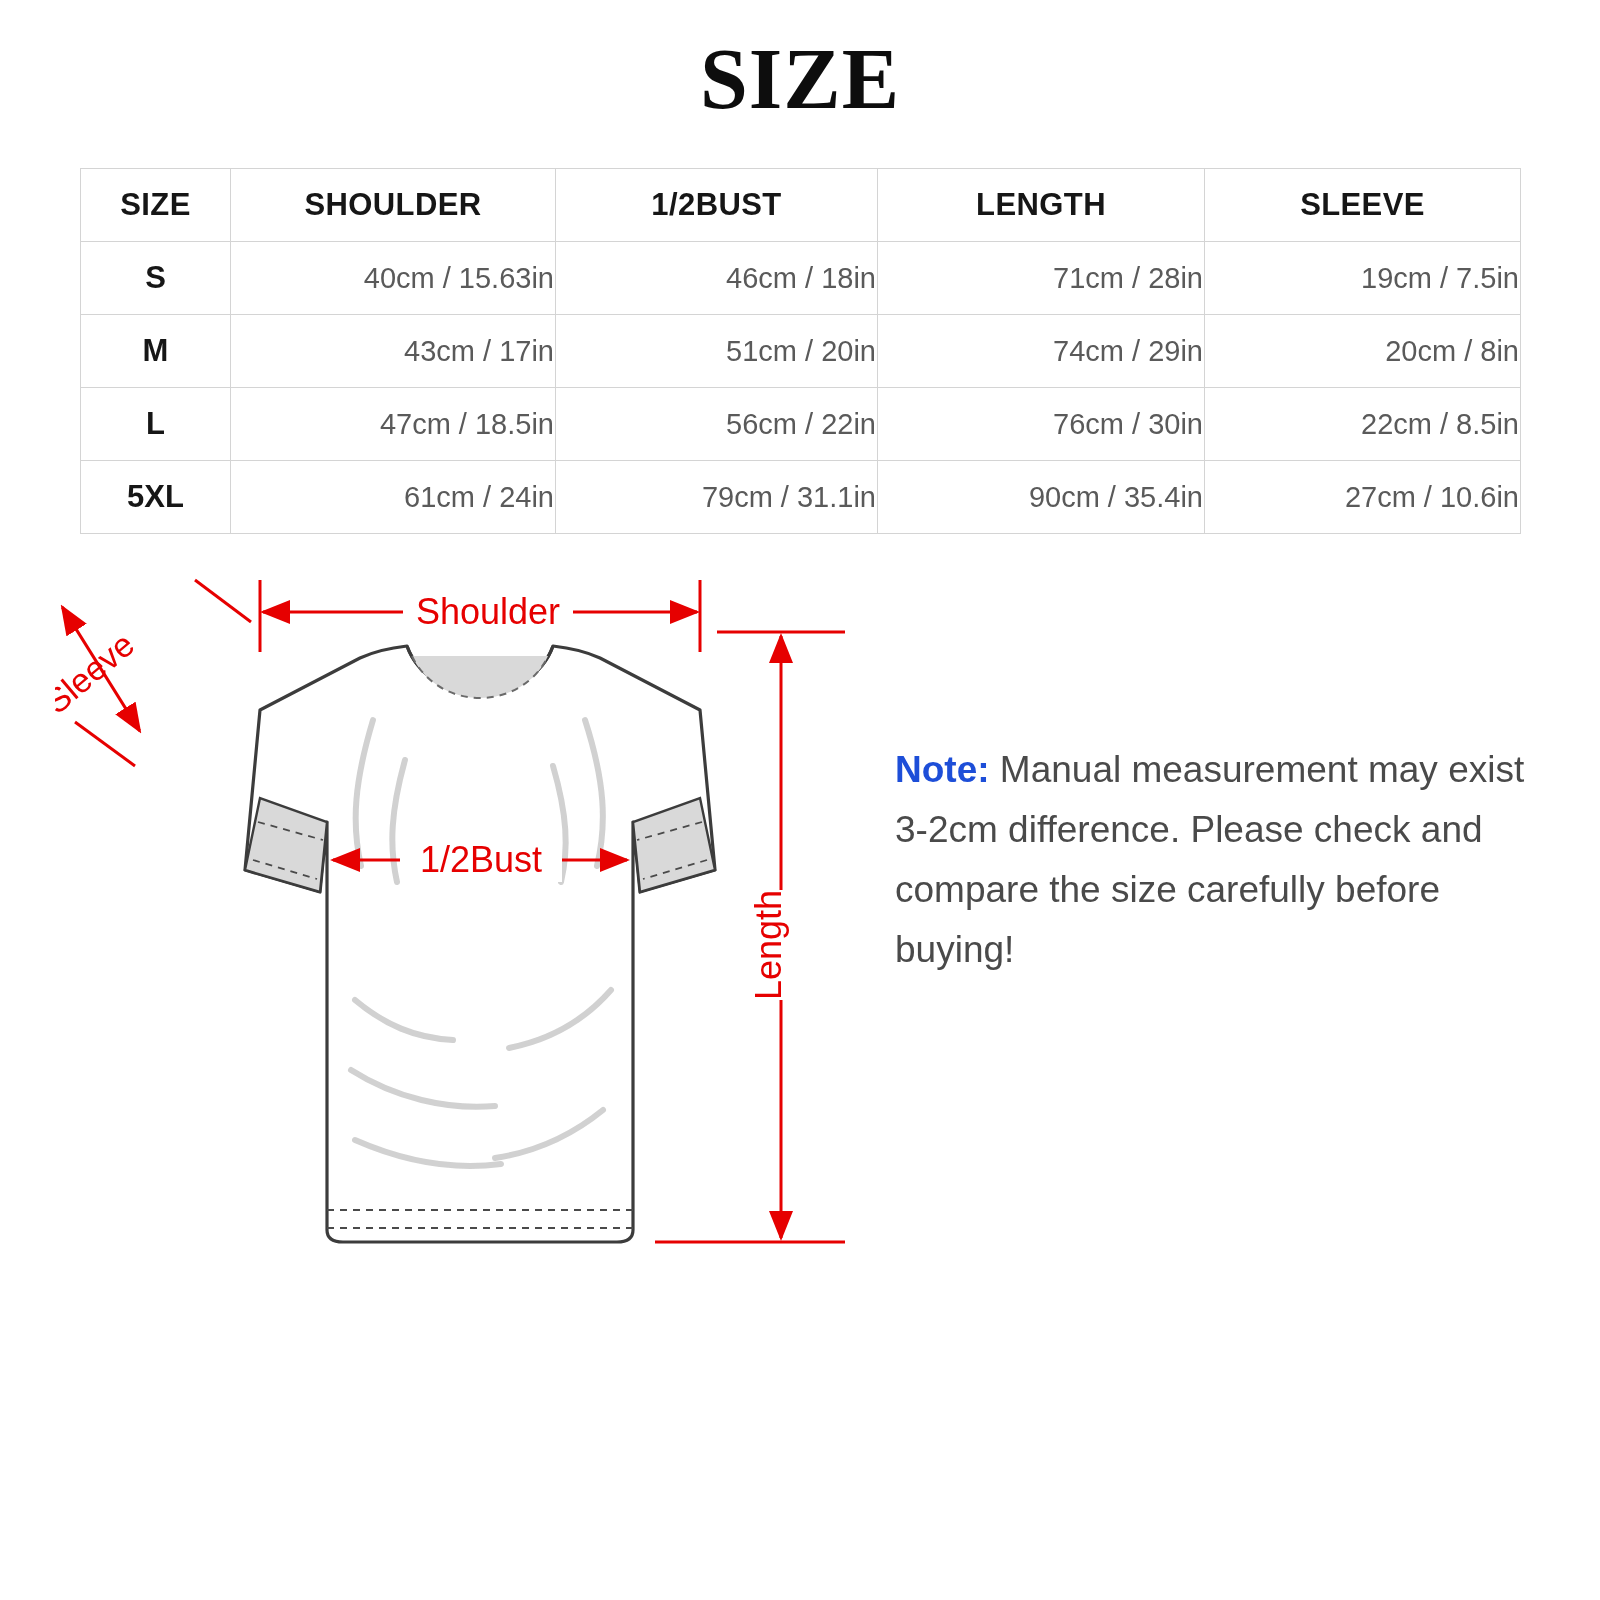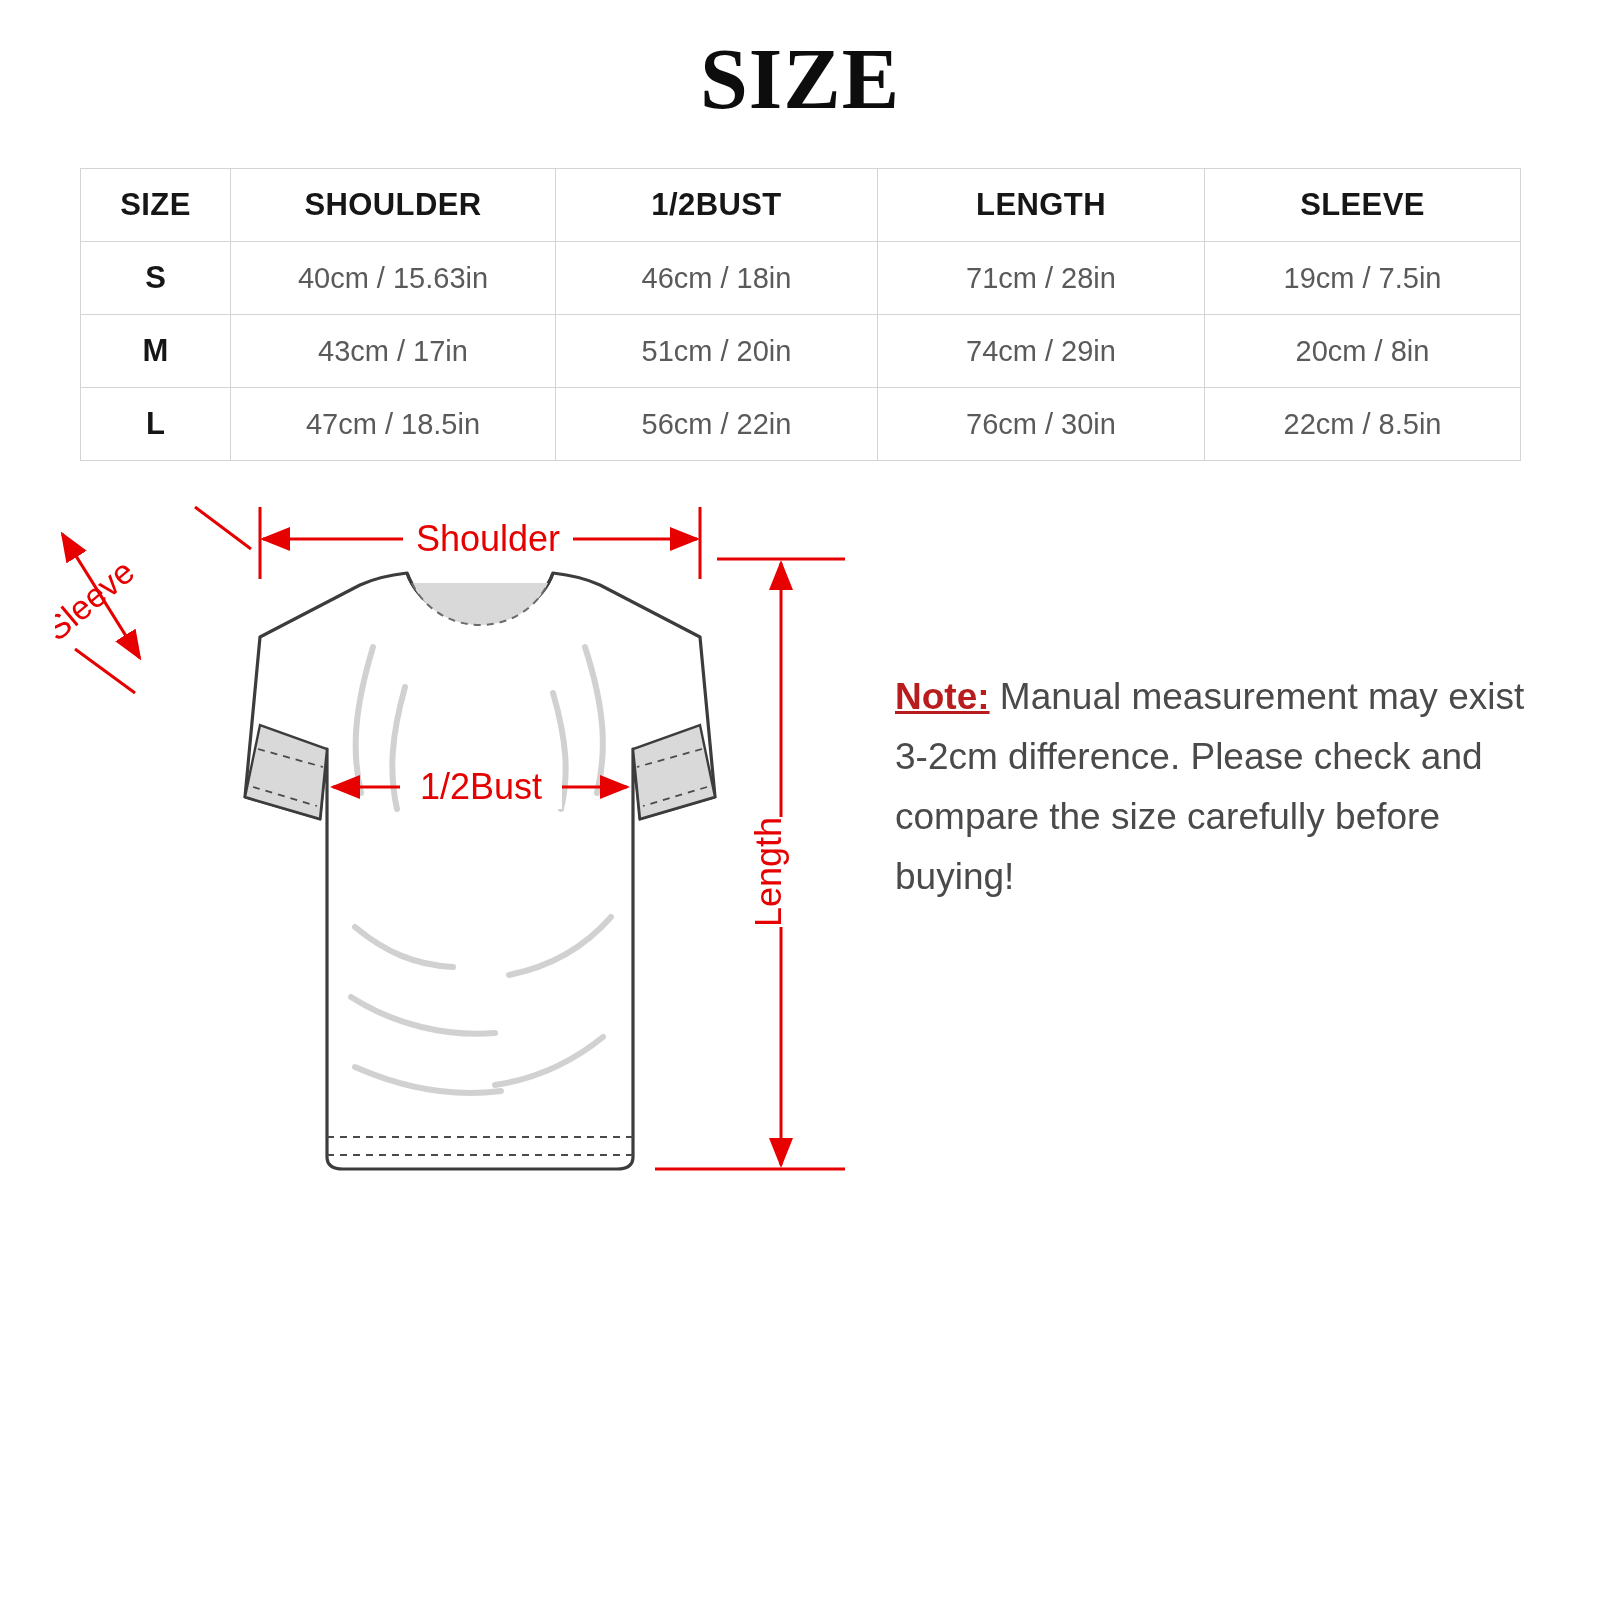--- a/index.html
+++ b/index.html
@@ -47,20 +47,21 @@
   }
   table.size-table td.size-col {
     font-size: 31px;
     font-weight: 700;
     color: #161616;
   }
   table.size-table td.val {
     font-size: 29px;
     font-weight: 400;
     color: #5a5a5a;
+    text-align: right;
   }
   col.c0 { width: 150px; }
   col.c1 { width: 325px; }
   col.c2 { width: 322px; }
   col.c3 { width: 327px; }
   col.c4 { width: 316px; }
 
   .lower {
     position: relative;
     margin-top: 36px;
@@ -76,23 +77,22 @@
   .note-block {
     position: absolute;
     left: 895px;
     top: 170px;
     width: 650px;
     font-size: 37px;
     line-height: 1.62;
     color: #4a4a4a;
   }
   .note-block b {
-    color: #b91c1c;
-    font-weight: 700;
-    text-decoration: underline;
+    color: #1d4ed8;
+    font-weight: 700;
   }
 </style>
 </head>
 <body>
 
 <div class="page-title">SIZE</div>
 
 <div class="table-wrap">
   <table class="size-table">
     <colgroup>
@@ -125,20 +125,27 @@
         <td class="val">51cm / 20in</td>
         <td class="val">74cm / 29in</td>
         <td class="val">20cm / 8in</td>
       </tr>
       <tr>
         <td class="size-col">L</td>
         <td class="val">47cm / 18.5in</td>
         <td class="val">56cm / 22in</td>
         <td class="val">76cm / 30in</td>
         <td class="val">22cm / 8.5in</td>
+      </tr>
+      <tr>
+        <td class="size-col">5XL</td>
+        <td class="val">61cm / 24in</td>
+        <td class="val">79cm / 31.1in</td>
+        <td class="val">90cm / 35.4in</td>
+        <td class="val">27cm / 10.6in</td>
       </tr>
     </tbody>
   </table>
 </div>
 
 <div class="lower">
 
   <div class="shirt-figure">
     <svg viewBox="0 0 840 740" width="840" height="740" xmlns="http://www.w3.org/2000/svg">
       <defs>

